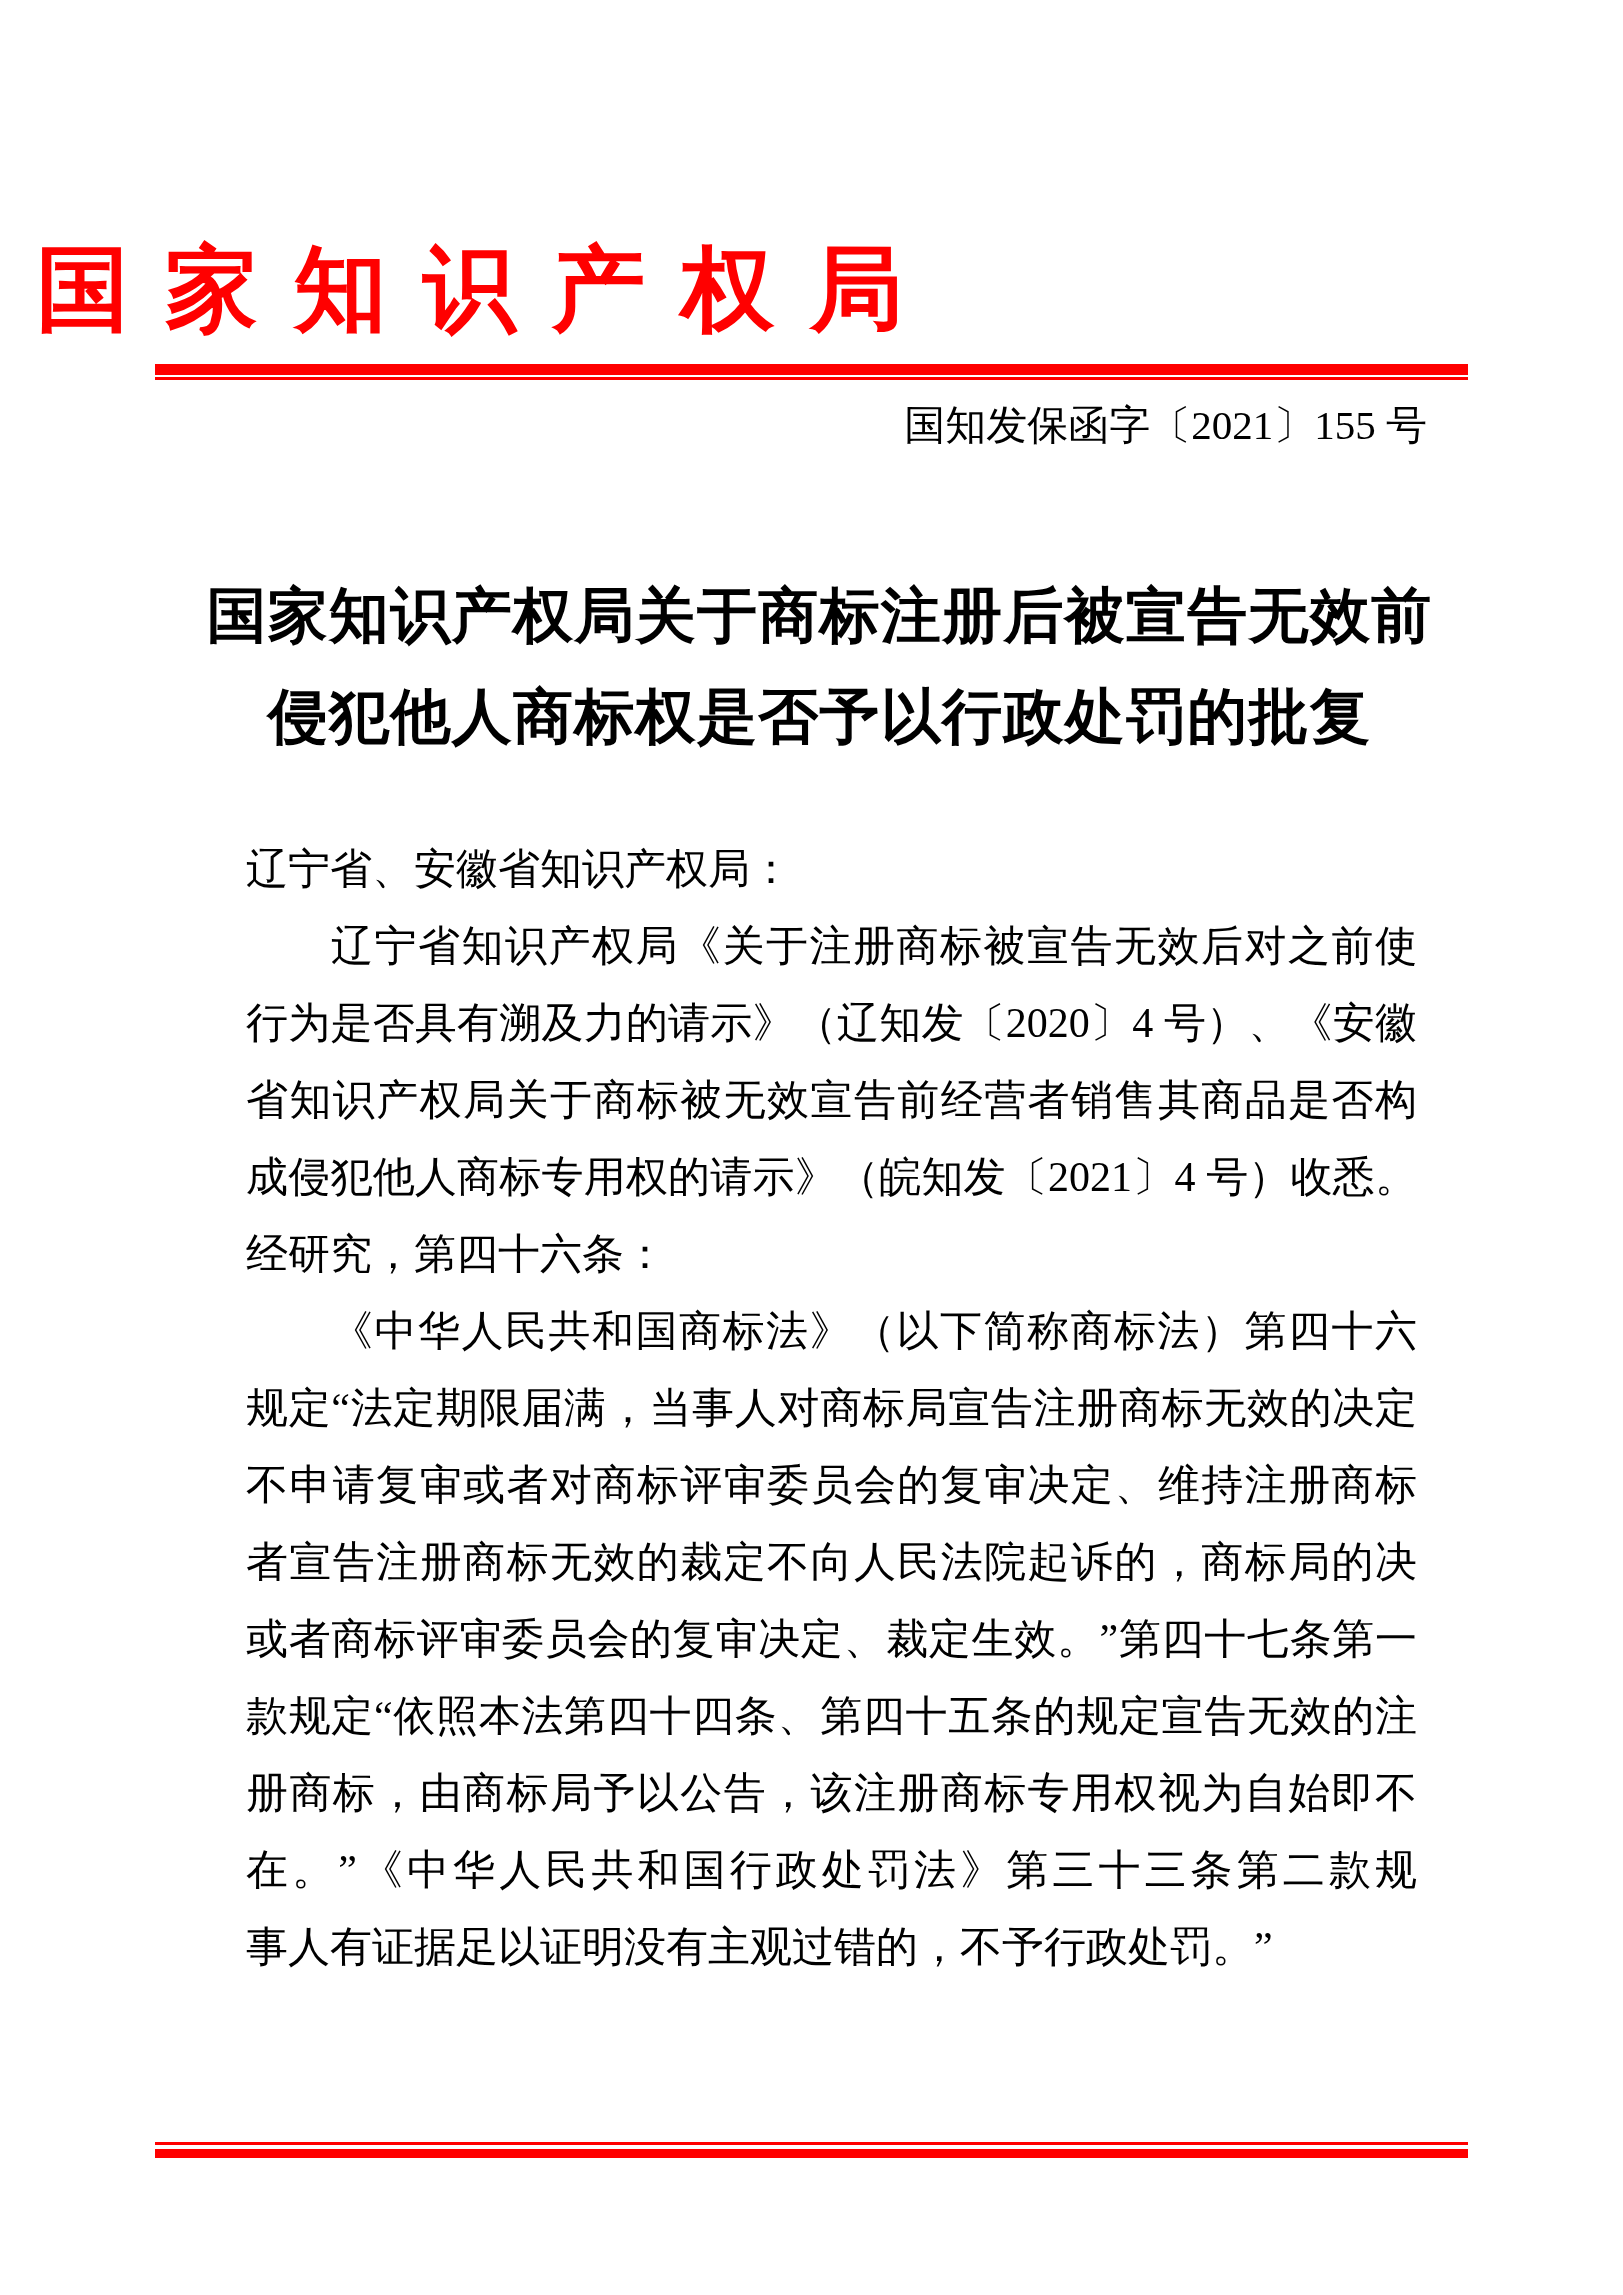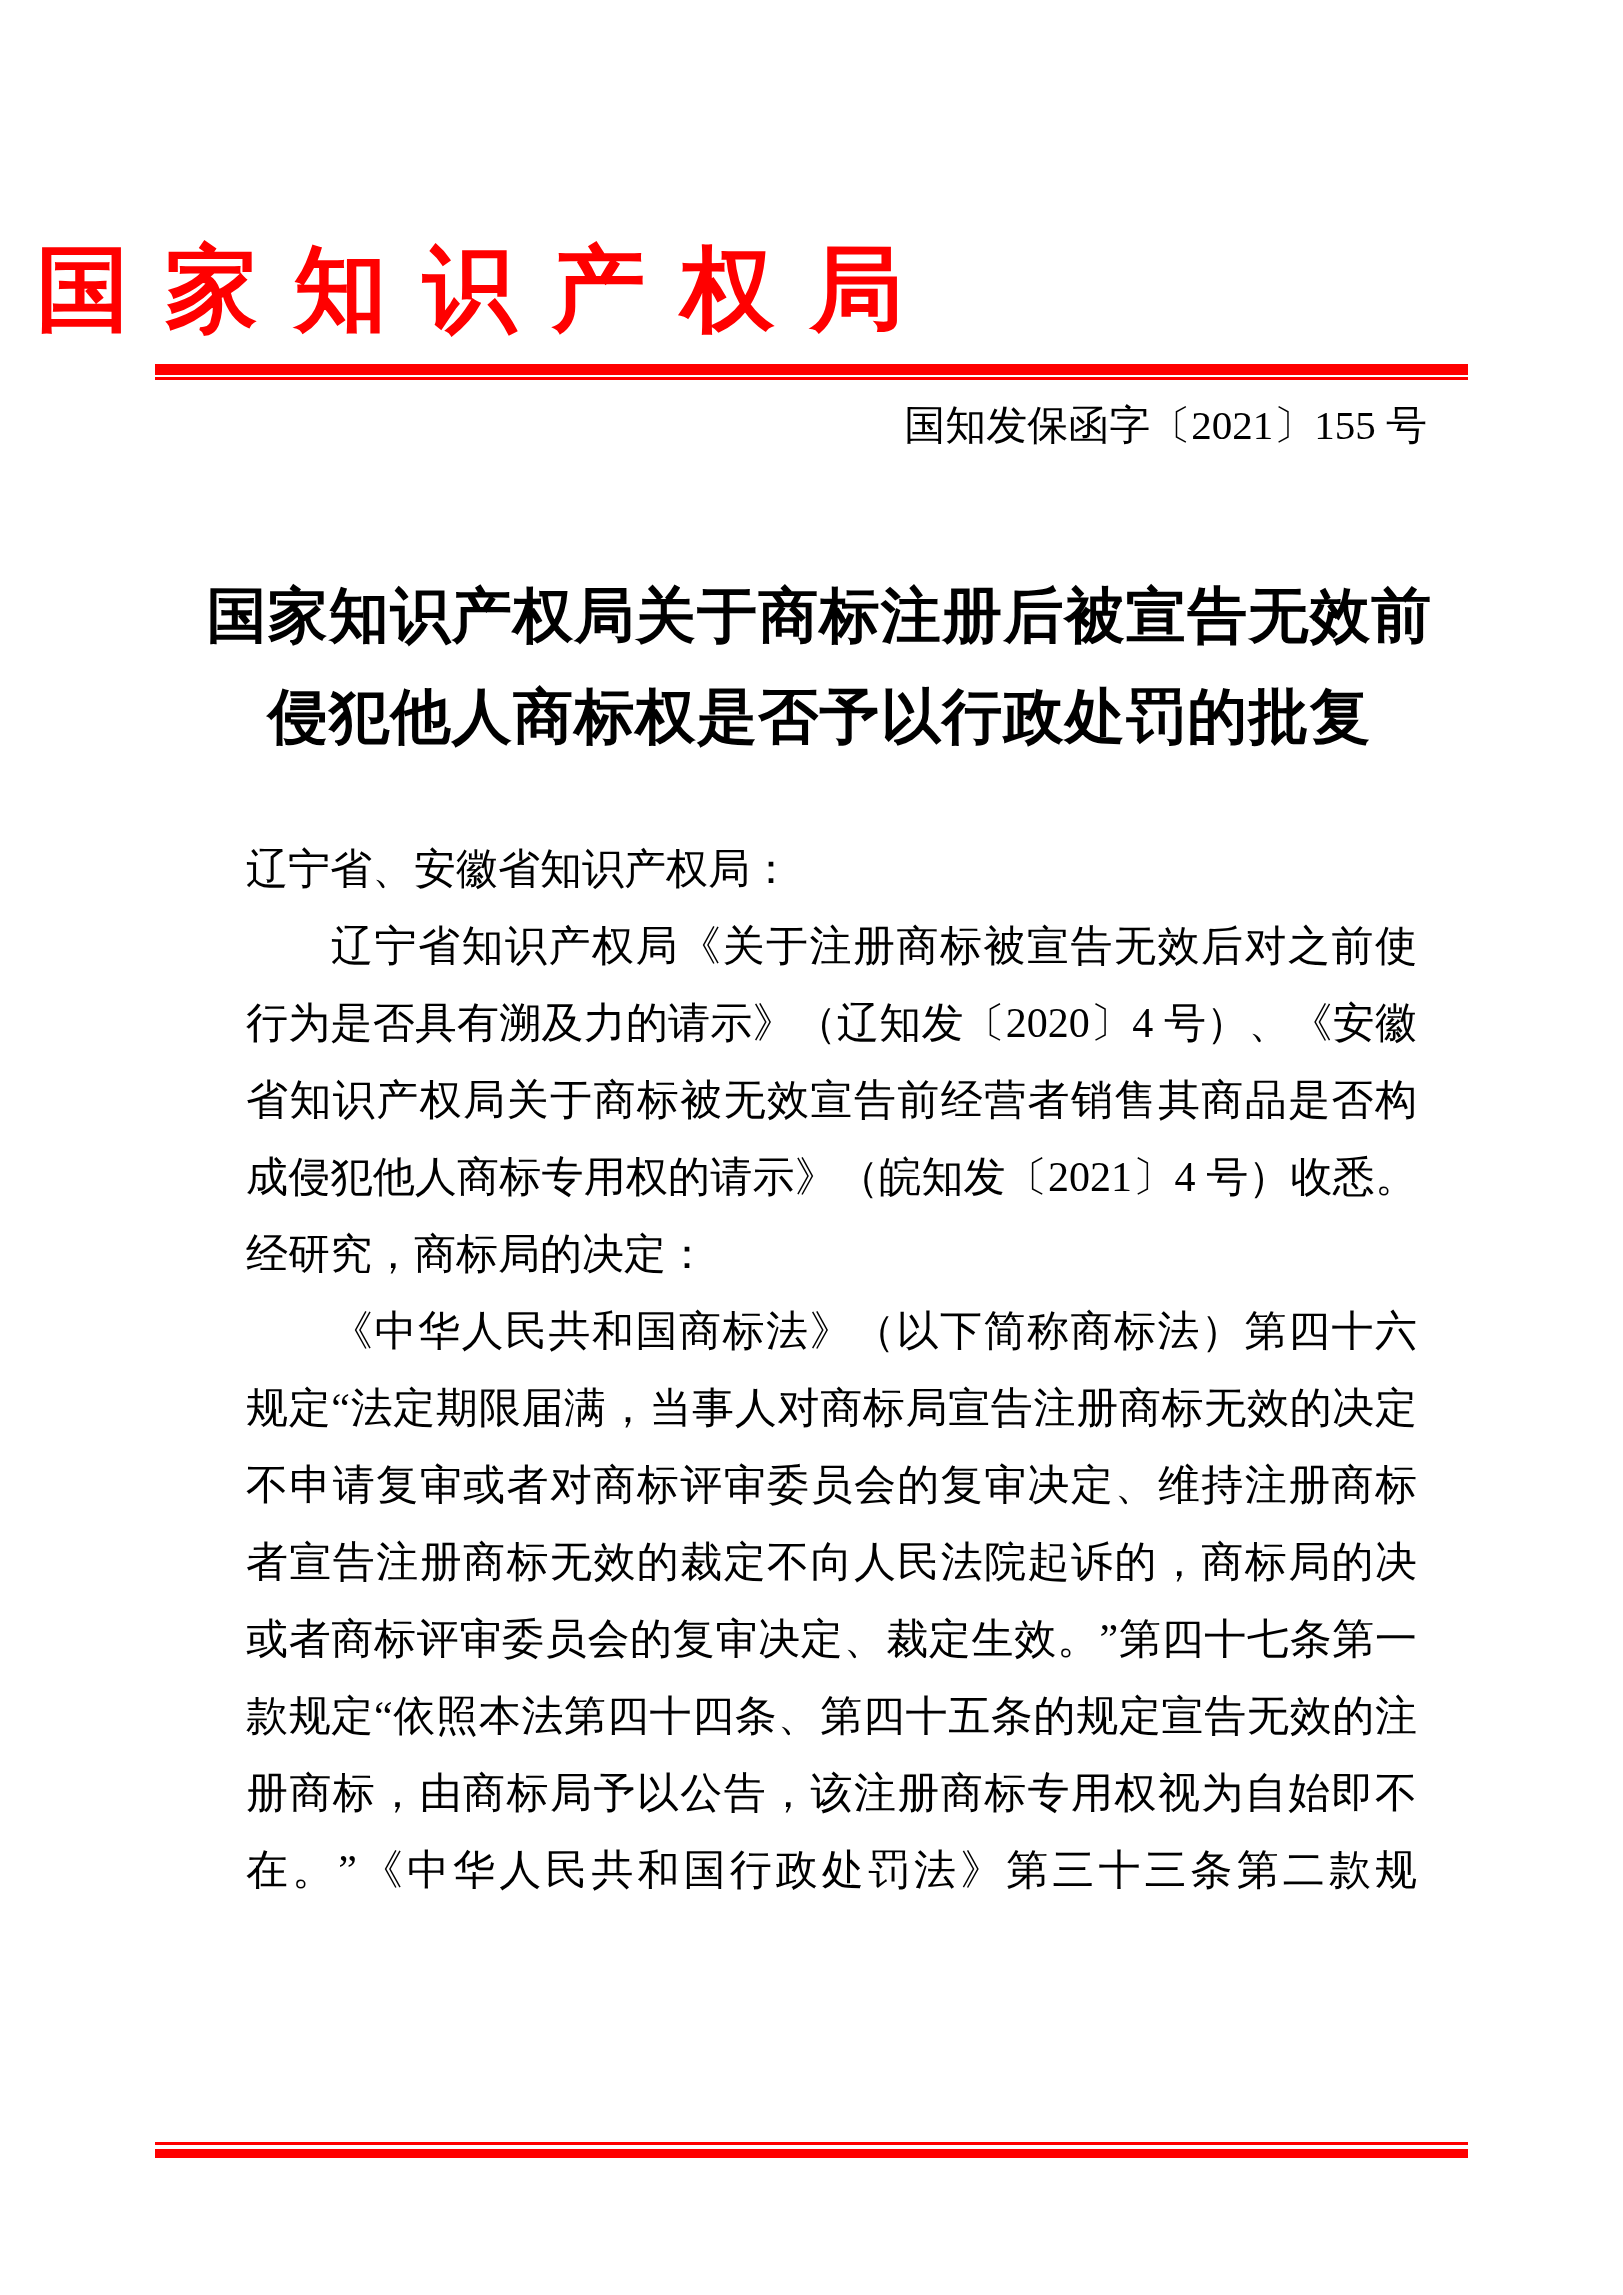--- a/index.html
+++ b/index.html
@@ -109,28 +109,29 @@
     <div>国家知识产权局关于商标注册后被宣告无效前</div>
     <div>侵犯他人商标权是否予以行政处罚的批复</div>
   </div>
 
   <div class="body-block">
     <div class="body-line">辽宁省、安徽省知识产权局：</div>
     <div class="body-line jl indent">辽宁省知识产权局《关于注册商标被宣告无效后对之前使用</div>
     <div class="body-line jl">行为是否具有溯及力的请示》（辽知发〔2020〕4 号）、《安徽</div>
     <div class="body-line jl">省知识产权局关于商标被无效宣告前经营者销售其商品是否构</div>
     <div class="body-line jl">成侵犯他人商标专用权的请示》（皖知发〔2021〕4 号）收悉。</div>
-    <div class="body-line">经研究，商标局的决定：</div>
+    <div class="body-line">经研究，第四十六条：</div>
     <div class="body-line jl indent">《中华人民共和国商标法》（以下简称商标法）第四十六条</div>
     <div class="body-line jl">规定“法定期限届满，当事人对商标局宣告注册商标无效的决定</div>
     <div class="body-line jl">不申请复审或者对商标评审委员会的复审决定、维持注册商标或</div>
     <div class="body-line jl">者宣告注册商标无效的裁定不向人民法院起诉的，商标局的决定</div>
     <div class="body-line jl">或者商标评审委员会的复审决定、裁定生效。”第四十七条第一</div>
     <div class="body-line jl">款规定“依照本法第四十四条、第四十五条的规定宣告无效的注</div>
     <div class="body-line jl">册商标，由商标局予以公告，该注册商标专用权视为自始即不存</div>
     <div class="body-line jl">在。”《中华人民共和国行政处罚法》第三十三条第二款规定“当</div>
+    <div class="body-line">事人有证据足以证明没有主观过错的，不予行政处罚。”</div>
   </div>
 
   <div class="rule rule-bottom-thin"></div>
   <div class="rule rule-bottom-thick"></div>
 
 </div>
 
 
 </body></html>

